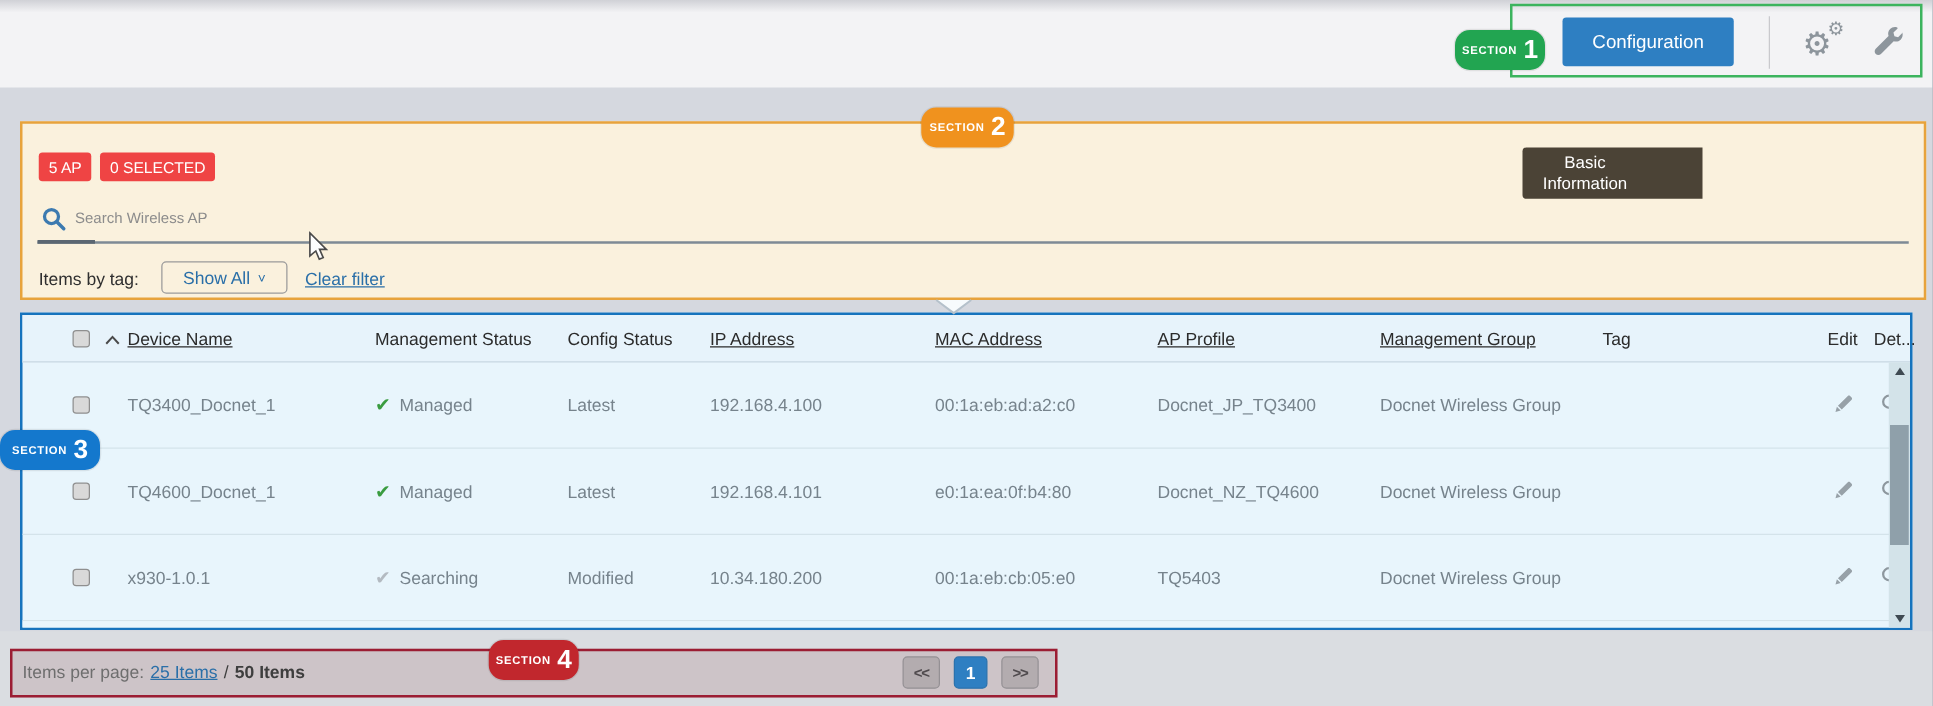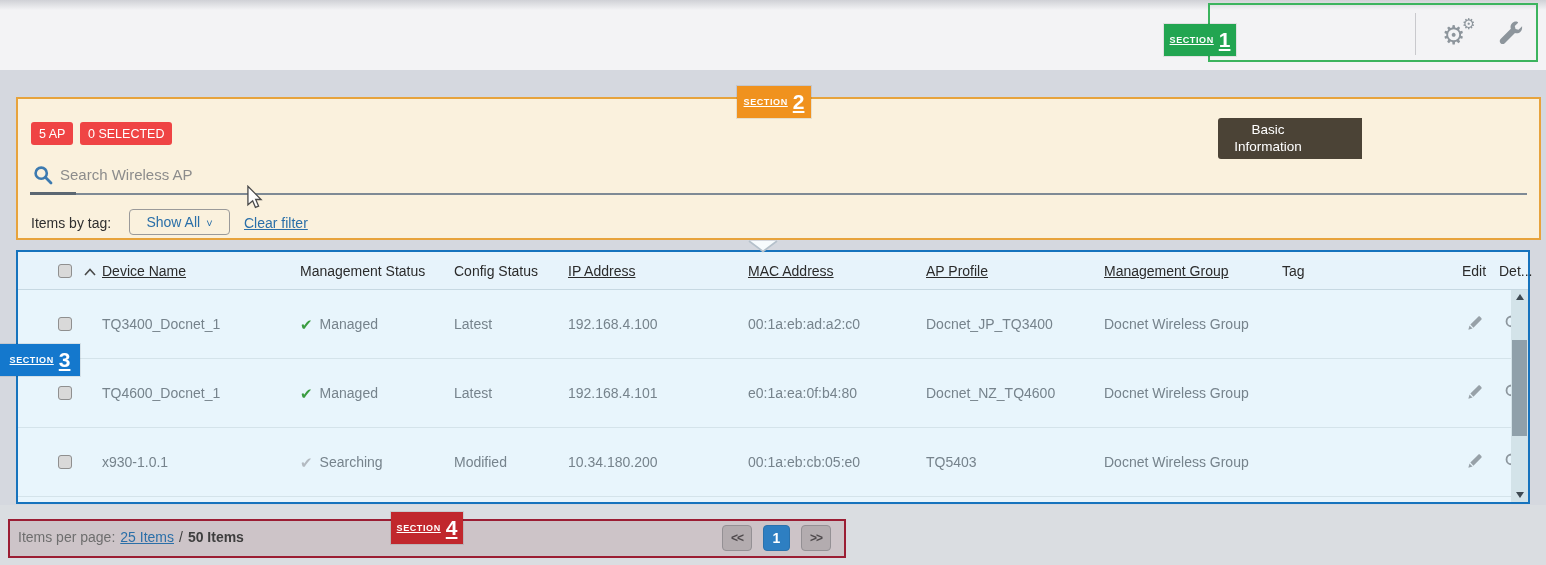--- a/index.html
+++ b/index.html
@@ -14,39 +14,39 @@
   .btn-config { position:absolute; left:1250px; top:14px; width:137px; height:39px;
                 background:#2e7fc2; color:#fff; font-size:15px; border:none; border-radius:3px;
                 display:flex; align-items:center; justify-content:center; cursor:pointer; }
   .tb-divider { position:absolute; left:1415px; top:13px; width:1px; height:42px; background:#c9c9cd; }
   .icon-gears { position:absolute; left:1440px; top:14px; width:42px; height:42px; color:#8d959c; cursor:pointer; }
   .icon-gears .g-big { position:absolute; left:2px; top:8px; font-size:26px; line-height:1; }
   .icon-gears .g-small { position:absolute; left:22px; top:2px; font-size:15px; line-height:1; }
   .icon-wrench { position:absolute; left:1498px; top:20px; cursor:pointer; }
 
   
-  .sec-badge { position:absolute; z-index:9; color:#fff; border-radius:0; display:flex;
+  .sec-badge { position:absolute; z-index:9; color:#fff; border-radius:12px; display:flex;
                align-items:center; justify-content:center; gap:5px; padding:16px 8px;
-               box-shadow:0 0 0 1px rgba(0,0,0,0.08);text-decoration:underline; }
+               box-shadow:0 0 0 1px rgba(0,0,0,0.08); }
   .sec-badge .word { font-size:9px; font-weight:bold; letter-spacing:.6px; }
   .sec-badge .num  { font-size:21px; font-weight:bold; }
   .badge-1 { left:1164px; top:24px;  width:72px; height:28px; background:#22a551; }
   .badge-2 { left:737px;  top:86px;  width:74px; height:29px; background:#f0921e; }
   .badge-3 { left:0;      top:344px; width:80px; height:28px; background:#1478cd; }
   .badge-4 { left:391px;  top:512px; width:72px; height:26px; background:#c1272d; }
 
   
   .panel { position:absolute; left:16px; top:97px; width:1525px; height:143px;
            background:#faf1dd; border:2px solid #e7a33c; }
   .chip { position:absolute; top:23px; height:23px; background:#ef4444; color:#fff;
           font-size:12.5px; border-radius:3px; display:flex; align-items:center; padding:0 8px; }
   .chip.ap { left:13px; } .chip.sel { left:62px; }
   .search-icon { position:absolute; left:15px; top:66px; }
   .search-input { position:absolute; left:42px; top:62px; width:1400px; height:26px;
-                  background:transparent; border:none; outline:none; font-size:15px; color:#737373;
+                  background:transparent; border:none; outline:none; font-size:12px; color:#737373;
                   font-family:"Liberation Sans", sans-serif; }
   .search-input::placeholder { color:#8c8c8c; opacity:1; }
   .search-underline { position:absolute; left:12px; right:12px; top:94px; height:2px; background:#7e8a95; }
   .search-underline-dark { position:absolute; left:12px; top:93px; width:46px; height:3px; background:#5b6772; }
   .cursor-pointer { position:absolute; left:228px; top:86px; z-index:8; }
   .filter-label { position:absolute; left:13px; top:116px; font-size:14px; color:#2f2f2f; }
   .btn-showall { position:absolute; left:111px; top:110px; width:101px; height:26px;
                  background:transparent; border:1px solid #9a9a9a; border-radius:4px;
                  color:#2a6fa8; font-size:14px; display:flex; align-items:center; justify-content:center;
                  gap:6px; cursor:pointer; font-family:"Liberation Sans", sans-serif; }
@@ -107,20 +107,21 @@
   .pgbtn.active { width:27px; background:#2e7fc2; border-color:#2a72ad; color:#fff;
                   font-size:14px; letter-spacing:0; }
 </style>
 </head>
 <body>
 
 <div class="canvas">
 
   <div class="topbar">
     <div class="sec1-outline"></div>
+    <button class="btn-config">Configuration</button>
     <div class="tb-divider"></div>
     <div class="icon-gears">
       <span class="g-big">⚙</span>
       <span class="g-small">⚙</span>
     </div>
     <div class="icon-wrench">
       <svg width="27" height="27" viewBox="0 0 24 24">
         <path fill="#8d959c" d="M21.9 6.1c-.1-.4-.6-.5-.9-.2l-2.8 2.8-2.6-.7-.7-2.6 2.8-2.8c.3-.3.2-.8-.2-.9-1.7-.6-3.7-.2-5 1.2-1.3 1.3-1.7 3.2-1.1 4.9L2.3 16.9c-1 1-1 2.7 0 3.7s2.7 1 3.7 0l9.1-9.1c1.7.6 3.6.2 4.9-1.1 1.4-1.3 1.8-3.3 1.2-5z"></path>
       </svg>
     </div>

